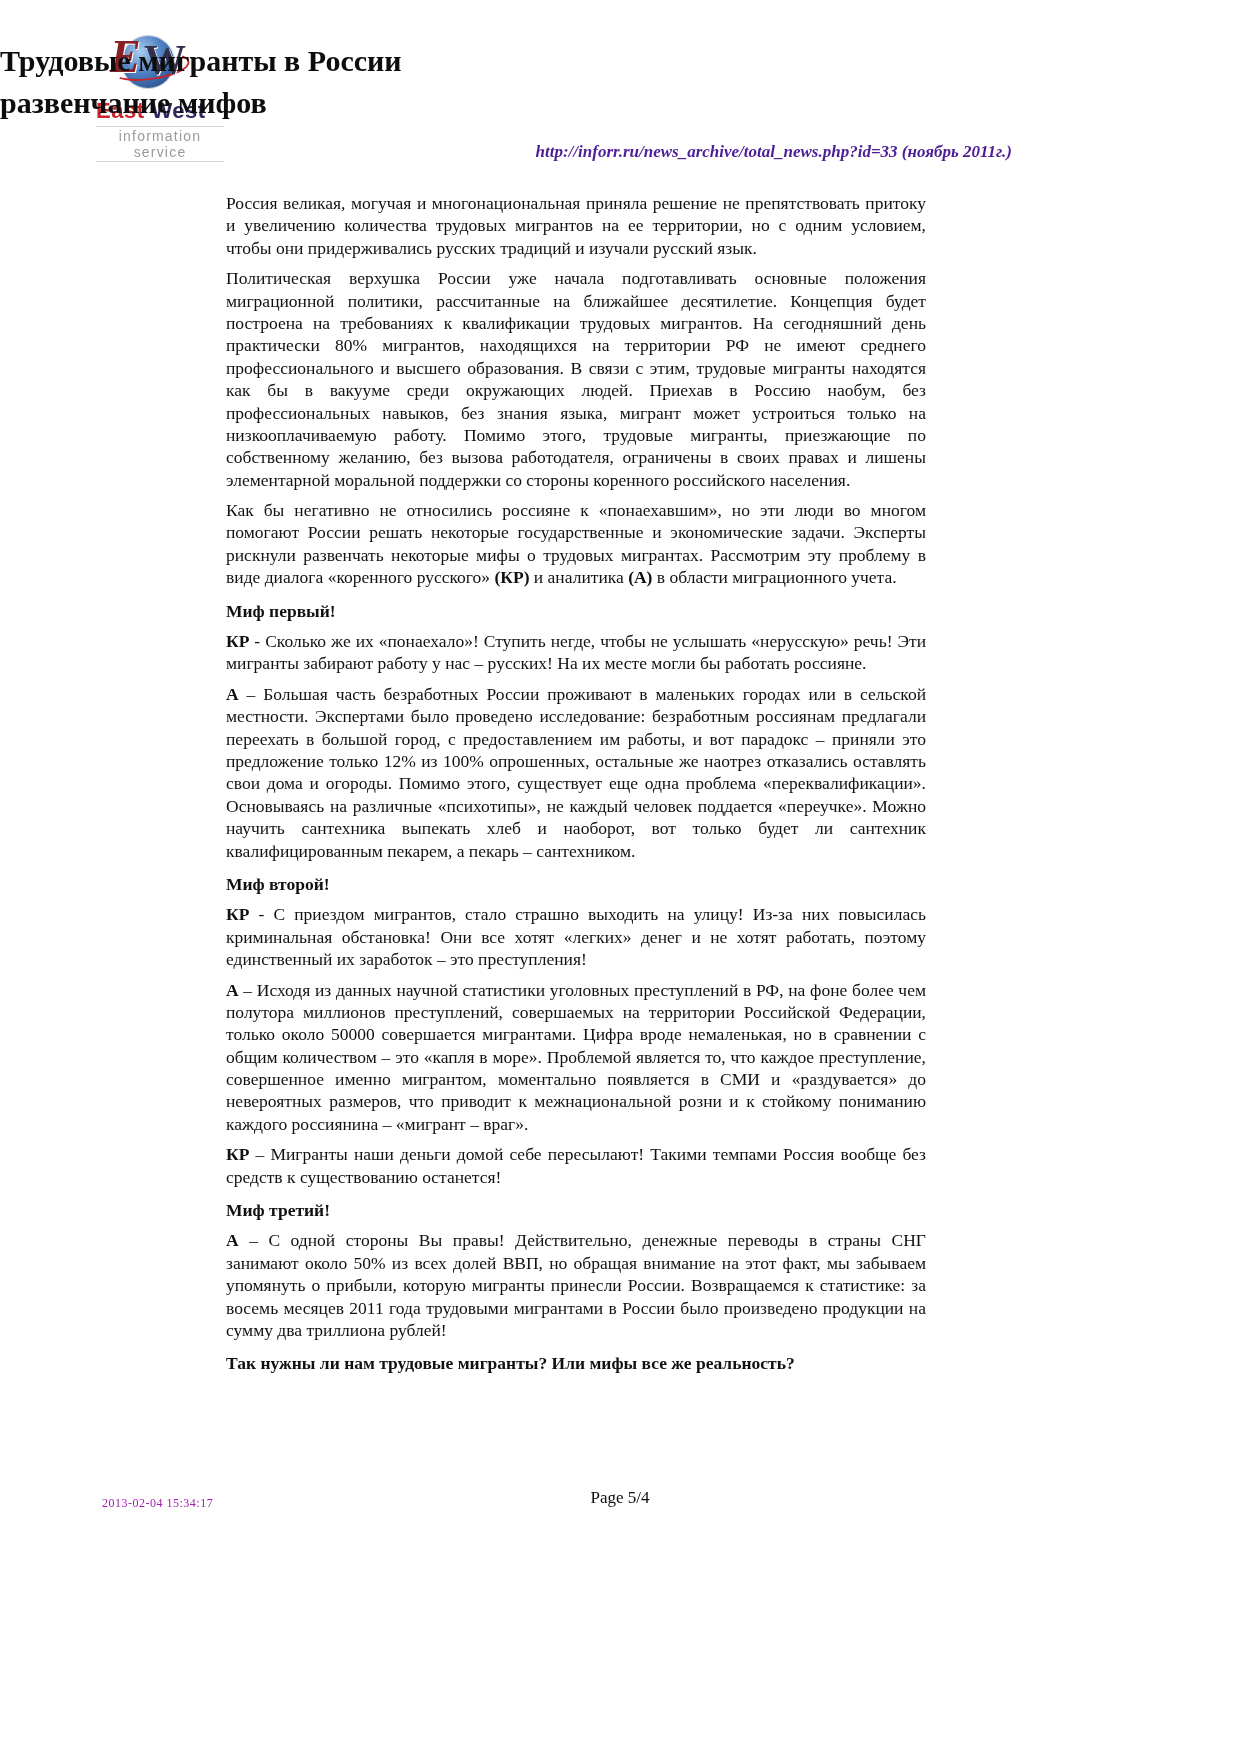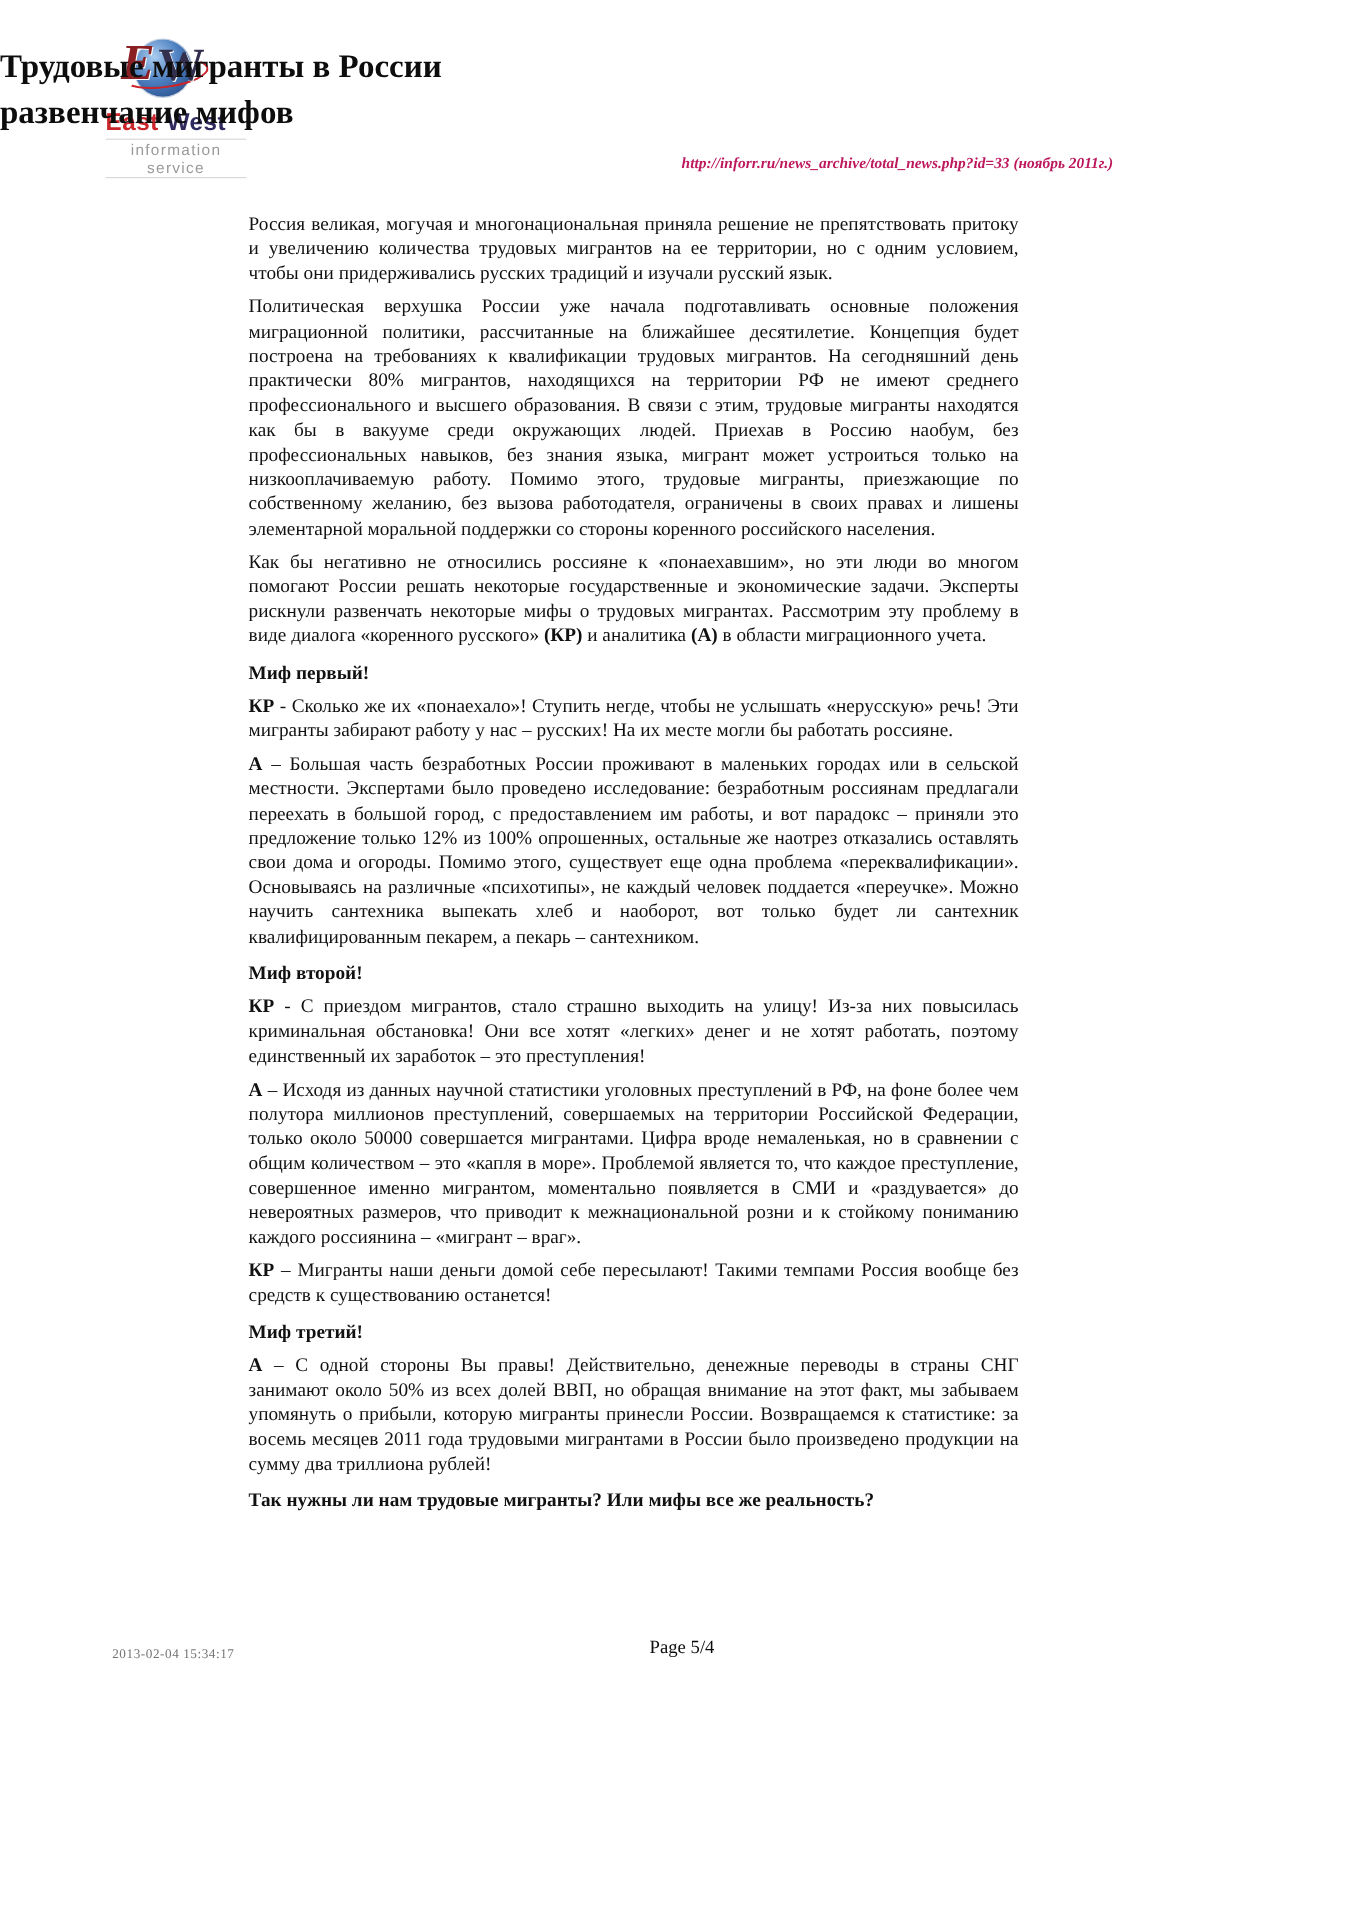--- a/index.html
+++ b/index.html
@@ -58,37 +58,37 @@
   
   .title {
     position: absolute; left: 0; right: 0; top: 40px;
     margin: 0; text-align: left;
     font-size: 30px; line-height: 1.4; font-weight: bold; color: #0d0d0d;
   }
   .title span { display: block; }
   .source {
     position: absolute; top: 142px; left: 0; width: 1012px;
     text-align: right;
-    font-size: 14px; font-weight: bold; font-style: italic; color: #be185d;
+    font-size: 17px; font-weight: bold; font-style: italic; color: #4c1d95;
   }
 
   
   .body {
     position: absolute; left: 210px; top: 192px; width: 700px;
     font-size: 17.5px; line-height: 1.28; text-align: justify; margin-left: 16px;
   }
   .block { margin: 0 0 8px 0; }
   .block.h { font-weight: bold; margin: 11px 0 8px 0; }
   .block b { font-weight: bold; }
 
   
   .footer { position: absolute; left: 0; top: 1482px; width: 100%; height: 40px; }
   .timestamp {
     position: absolute; left: 102px; top: 14px;
-    font-size: 12px; color: #737373; letter-spacing: .5px;
+    font-size: 12px; color: #a21caf; letter-spacing: .5px;
   }
   .page-num {
     display: block; text-align: center; margin-top: 6px;
     font-size: 17px; color: #0d0d0d;
   }
 </style>
 </head>
 <body>
 
 <div class="page">

